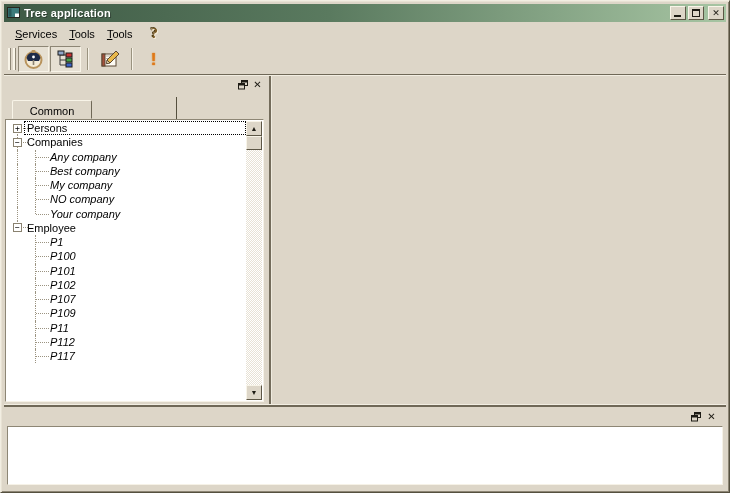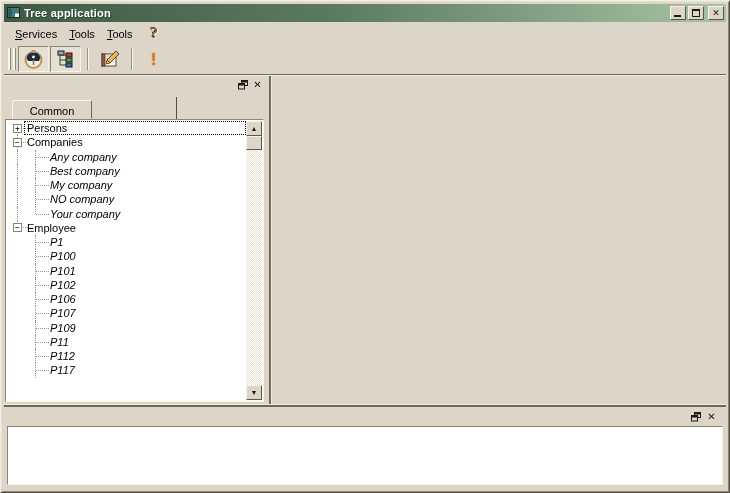--- a/index.html
+++ b/index.html
@@ -247,24 +247,20 @@
           <div class="trow lvl1">
             <span class="cconn mid"></span>
             <span class="tlabel">P101</span>
           </div>
           <div class="trow lvl1">
             <span class="cconn mid"></span>
             <span class="tlabel">P102</span>
           </div>
           <div class="trow lvl1">
             <span class="cconn mid"></span>
-            <span class="tlabel">P106</span>
-          </div>
-          <div class="trow lvl1">
-            <span class="cconn mid"></span>
             <span class="tlabel">P107</span>
           </div>
           <div class="trow lvl1">
             <span class="cconn mid"></span>
             <span class="tlabel">P109</span>
           </div>
           <div class="trow lvl1">
             <span class="cconn mid"></span>
             <span class="tlabel">P11</span>
           </div>

